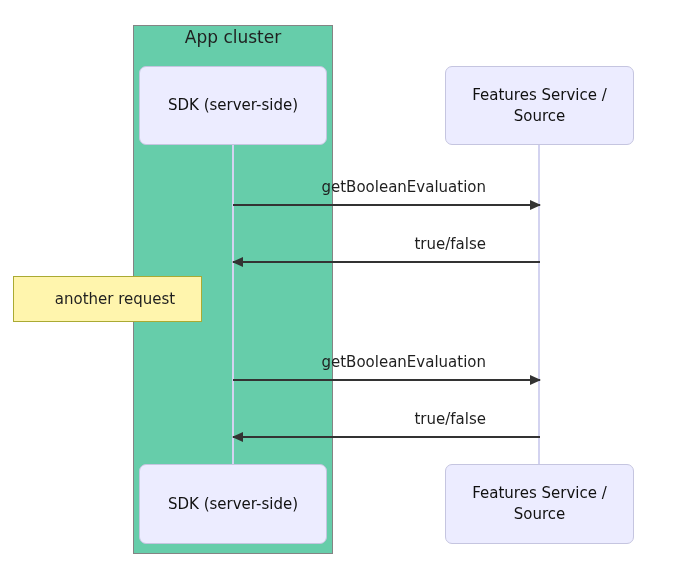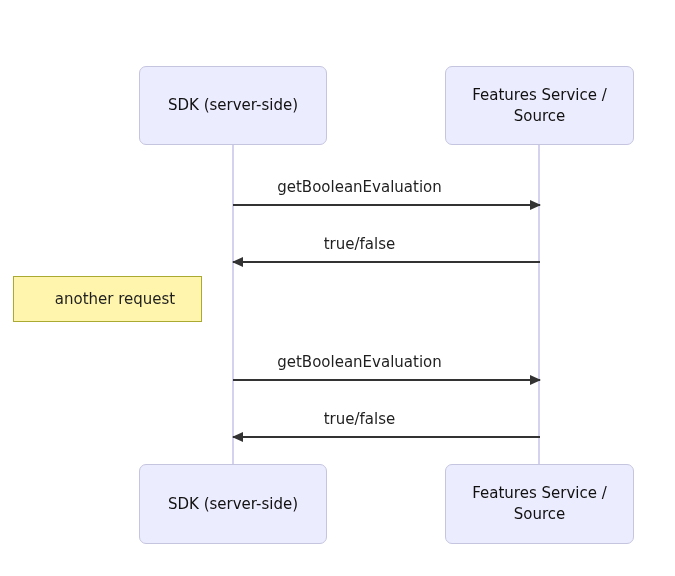--- a/index.html
+++ b/index.html
@@ -20,39 +20,42 @@
   .actor{
     position:absolute;background:var(--participant_fill);border:1px solid var(--participant_border);
     border-radius:7px;display:flex;align-items:center;justify-content:center;text-align:center;
     font-size:15px;line-height:1.4;color:#111;box-sizing:border-box;padding:0 12px;
   }
   .actor-tl{left:139px;top:66px;width:188px;height:79px;}
   .actor-tr{left:445px;top:66px;width:189px;height:79px;}
   .actor-bl{left:139px;top:464px;width:188px;height:80px;}
   .actor-br{left:445px;top:464px;width:189px;height:80px;}
   
-  .msg-label{position:absolute;left:233px;width:253px;text-align:center;font-size:15px;line-height:18px;color:var(--text);}
+  .msg-label{position:absolute;left:233px;width:253px;text-align:right;font-size:15px;line-height:18px;color:var(--text);}
   .lbl-1{top:178px;} .lbl-2{top:235px;} .lbl-3{top:353px;} .lbl-4{top:410px;}
   .arrow{position:absolute;left:233px;width:307px;height:0;border-top:2px solid var(--arrow);}
   .arr-1{top:204px;} .arr-2{top:261px;} .arr-3{top:379px;} .arr-4{top:436px;}
   .head{position:absolute;width:0;height:0;border-top:5px solid transparent;border-bottom:5px solid transparent;top:-6px;}
   .head-right{right:-1px;border-left:11px solid var(--arrow);}
   .head-left{left:-1px;border-right:11px solid var(--arrow);}
   
   .note{
     position:absolute;left:13px;top:276px;width:189px;height:46px;
     background:var(--note_fill);border:1px solid var(--note_border);box-sizing:border-box;
     display:flex;align-items:center;justify-content:center;font-size:15px;color:var(--text);padding-left:15px;
   }
 </style>
 </head>
 <body>
 
 <div class="canvas">
 
+  <div class="group group-app">
+    <div class="group-label">App cluster</div>
+  </div>
 
   <div class="lifeline lifeline-left"></div>
   <div class="lifeline lifeline-right"></div>
 
   <div class="actor actor-tl">
     <span>SDK (server-side)</span>
   </div>
   <div class="actor actor-tr">
     <span>Features Service / Source</span>
   </div>

